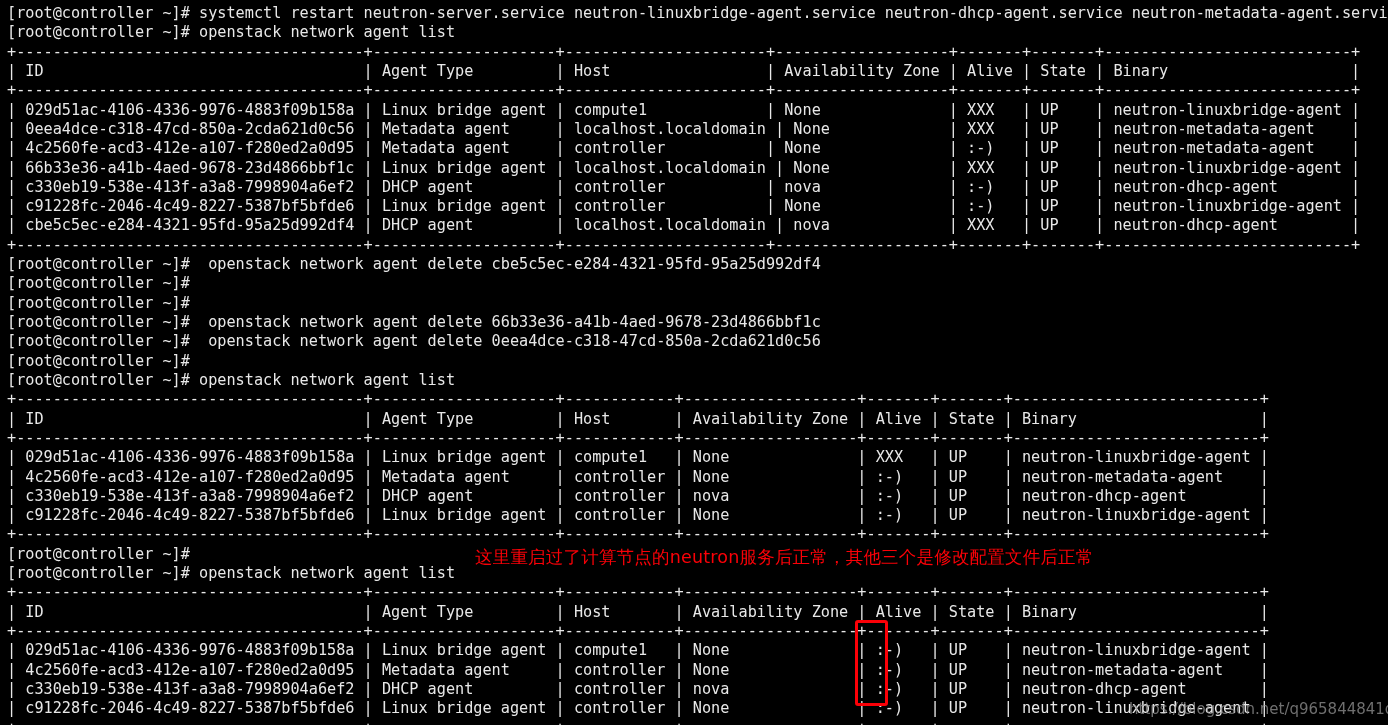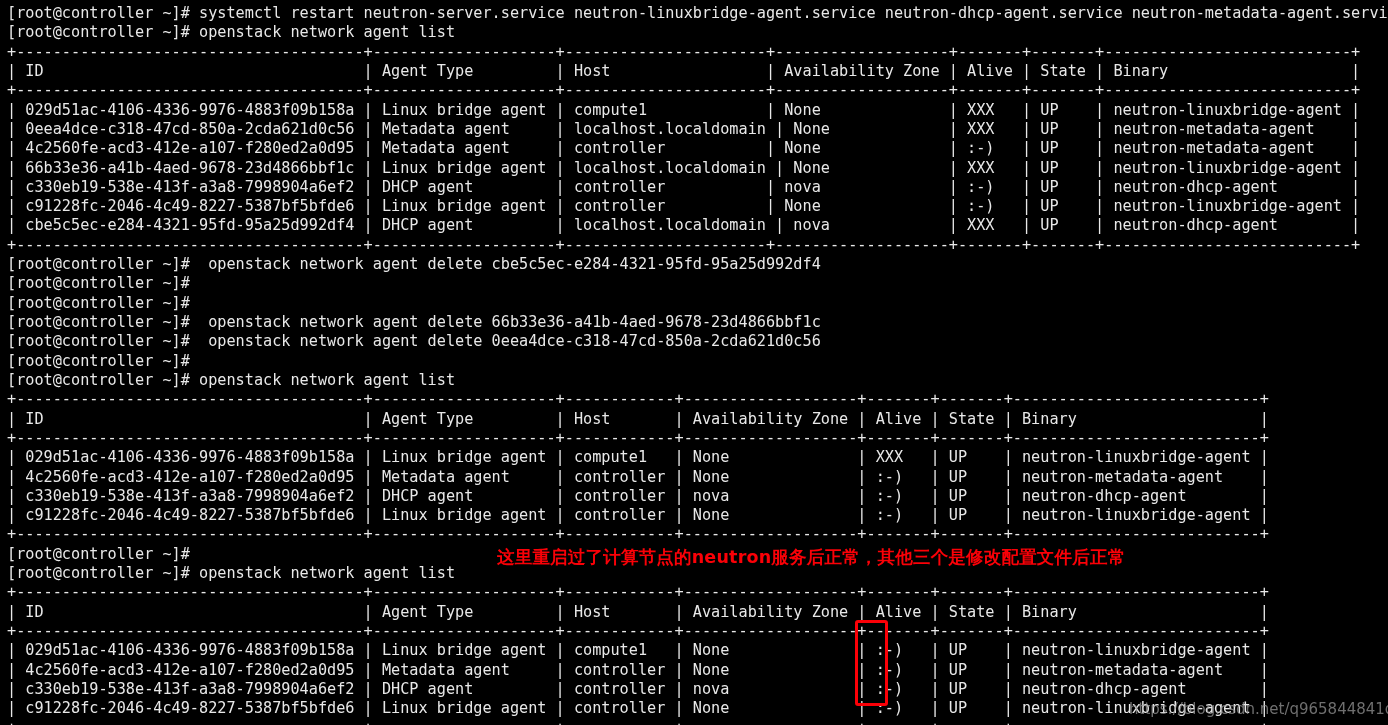--- a/index.html
+++ b/index.html
@@ -37,29 +37,29 @@
     display: block;
     height: 19.32px;
     white-space: pre;
     font-family: "DejaVu Sans Mono", "Liberation Mono", monospace;
     color: #e8e8e8;
   }
 
   
   #annotation {
     position: absolute;
-    left: 497px;
+    left: 475px;
     top: 548px;
     color: #fb0007;
     font-family: "DejaVu Sans", "Liberation Sans", sans-serif;
     font-size: 17.5px;
     line-height: 19px;
     white-space: pre;
     letter-spacing: 0.2px;
-    font-weight: 700;
+    font-weight: 400;
   }
 
   
   #alive-highlight {
     position: absolute;
     left: 855px;
     top: 620px;
     width: 33px;
     height: 86px;
     border: 3px solid #fb0007;

